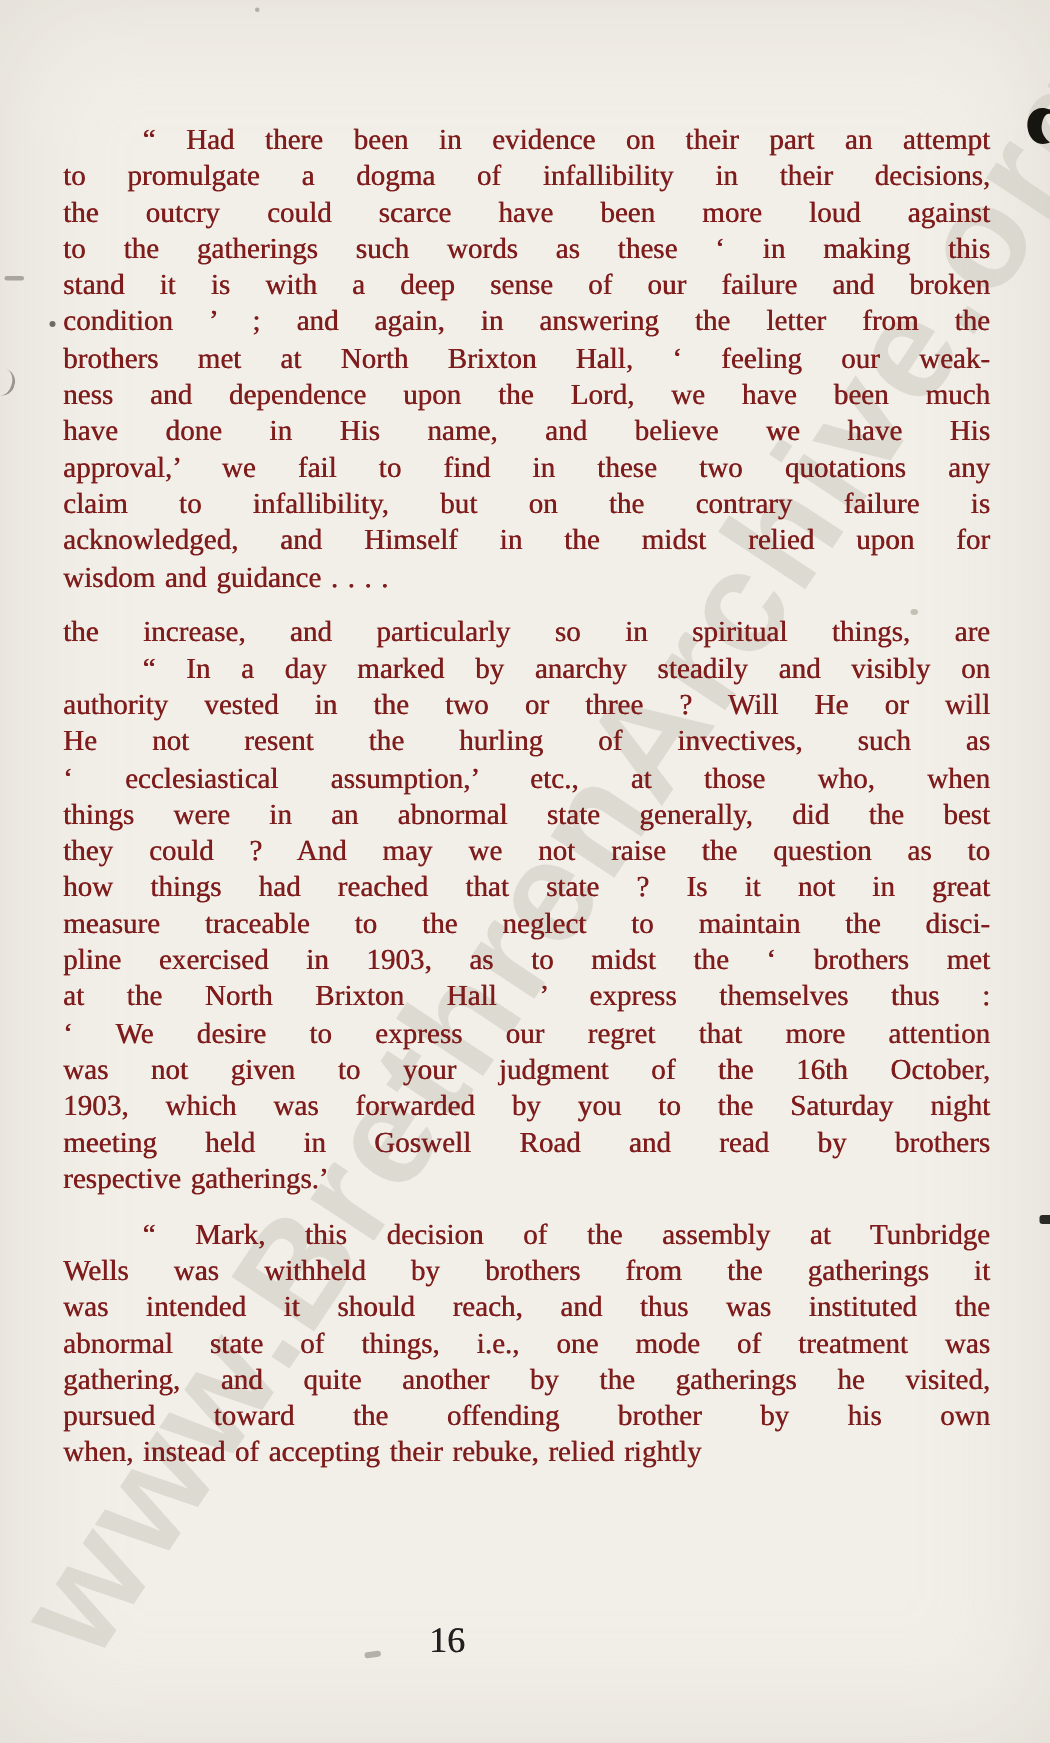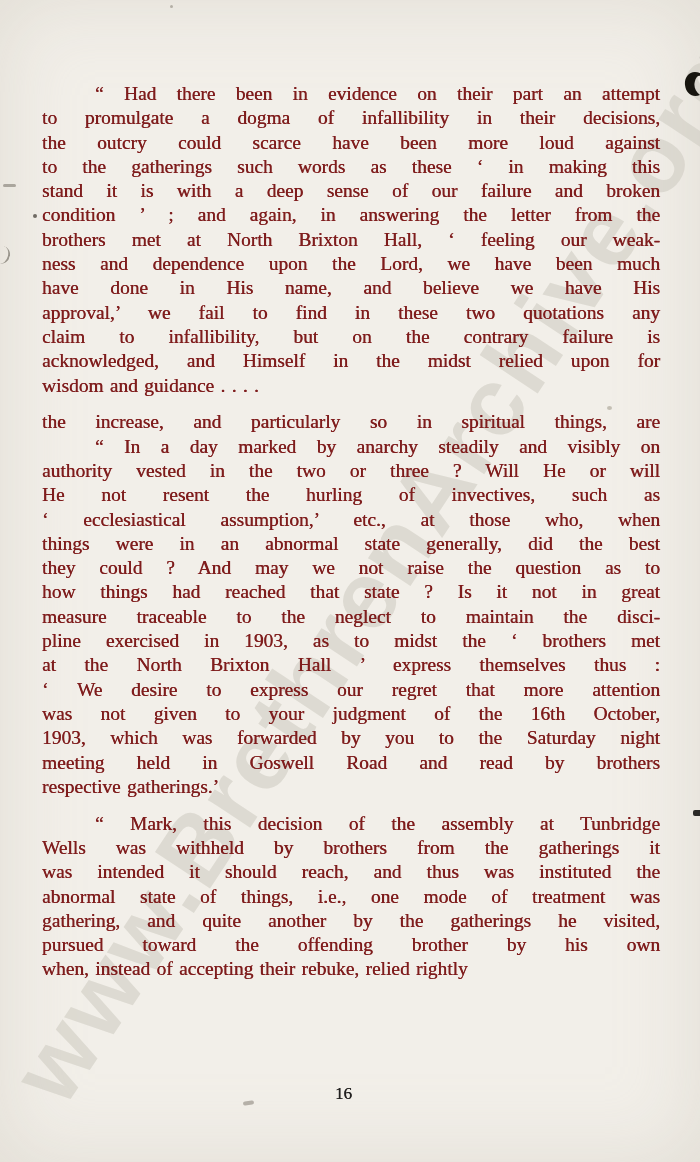--- a/index.html
+++ b/index.html
@@ -46,23 +46,23 @@
     line-height:24.3px;
     text-align:justify;
     text-align-last:justify;
     white-space:nowrap;
     overflow:visible;
   }
   .line.first{text-indent:53px;}
   .line.last{text-align-last:left;}
   .folio{
     position:absolute;
-    left:308px;top:1082px;width:44px;
-    text-align:right;
-    font-size:17px;
+    left:286px;top:1082px;width:44px;
+    text-align:left;
+    font-size:24px;
     line-height:24px;
     color:#232120;
     text-shadow:0.3px 0 0 currentColor;
     z-index:2;
   }
   
   .mark{position:absolute;z-index:3;}
   .blot-tr{right:0;top:70px;width:16px;height:38px;}
   .dash-left{left:3px;top:184px;width:13px;height:3px;background:#9a958c;border-radius:2px;opacity:.8;}
   .dot-left{left:33px;top:214px;width:4px;height:4px;background:#6f6b64;border-radius:50%;}

